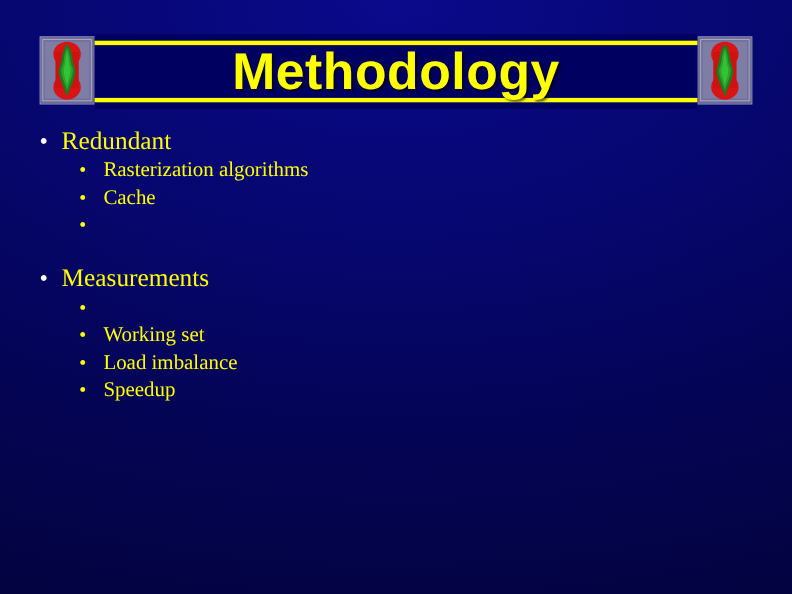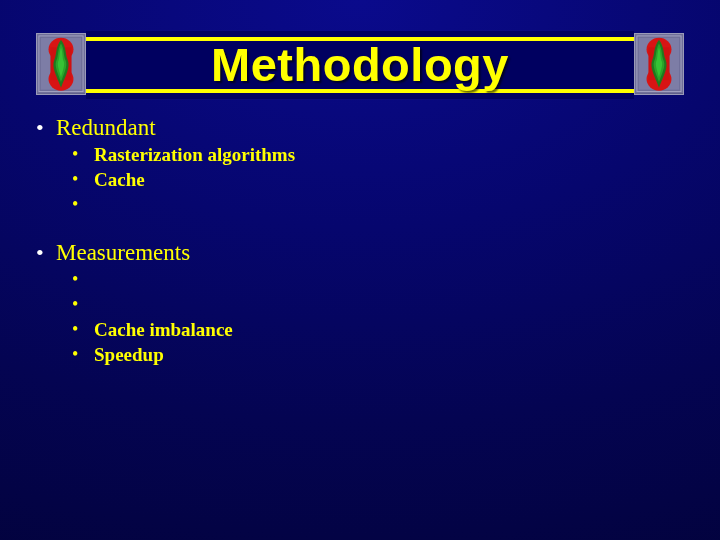--- a/index.html
+++ b/index.html
@@ -123,21 +123,20 @@
   }
   .lvl2 .bullet {
     width: 22px;
     flex: 0 0 22px;
     color: #ffff00;
     font-size: 18px;
     line-height: 25px;
   }
   .lvl2 .txt {
     color: #ffff00;
-    font-weight: bold;
   }
 </style>
 </head>
 <body>
 
 <div class="slide">
 
   <div class="logo left">
     <svg class="logo-inner" viewBox="0 0 50 62">
       <rect x="0" y="0" width="50" height="62" fill="#6f6f98"></rect>
@@ -195,24 +194,25 @@
 
     <div class="lvl1">
       <span class="bullet">•</span>
       <span class="txt">Measurements</span>
     </div>
     <div class="lvl2">
       <span class="bullet">•</span>
     </div>
     <div class="lvl2">
       <span class="bullet">•</span>
-    </div>
-    <div class="lvl2">
-      <span class="bullet">•</span>
-      <span class="txt">Cache imbalance</span>
+      <span class="txt">Working set</span>
+    </div>
+    <div class="lvl2">
+      <span class="bullet">•</span>
+      <span class="txt">Load imbalance</span>
     </div>
     <div class="lvl2">
       <span class="bullet">•</span>
       <span class="txt">Speedup</span>
     </div>
 
   </div>
 </div>
 
 </body></html>

